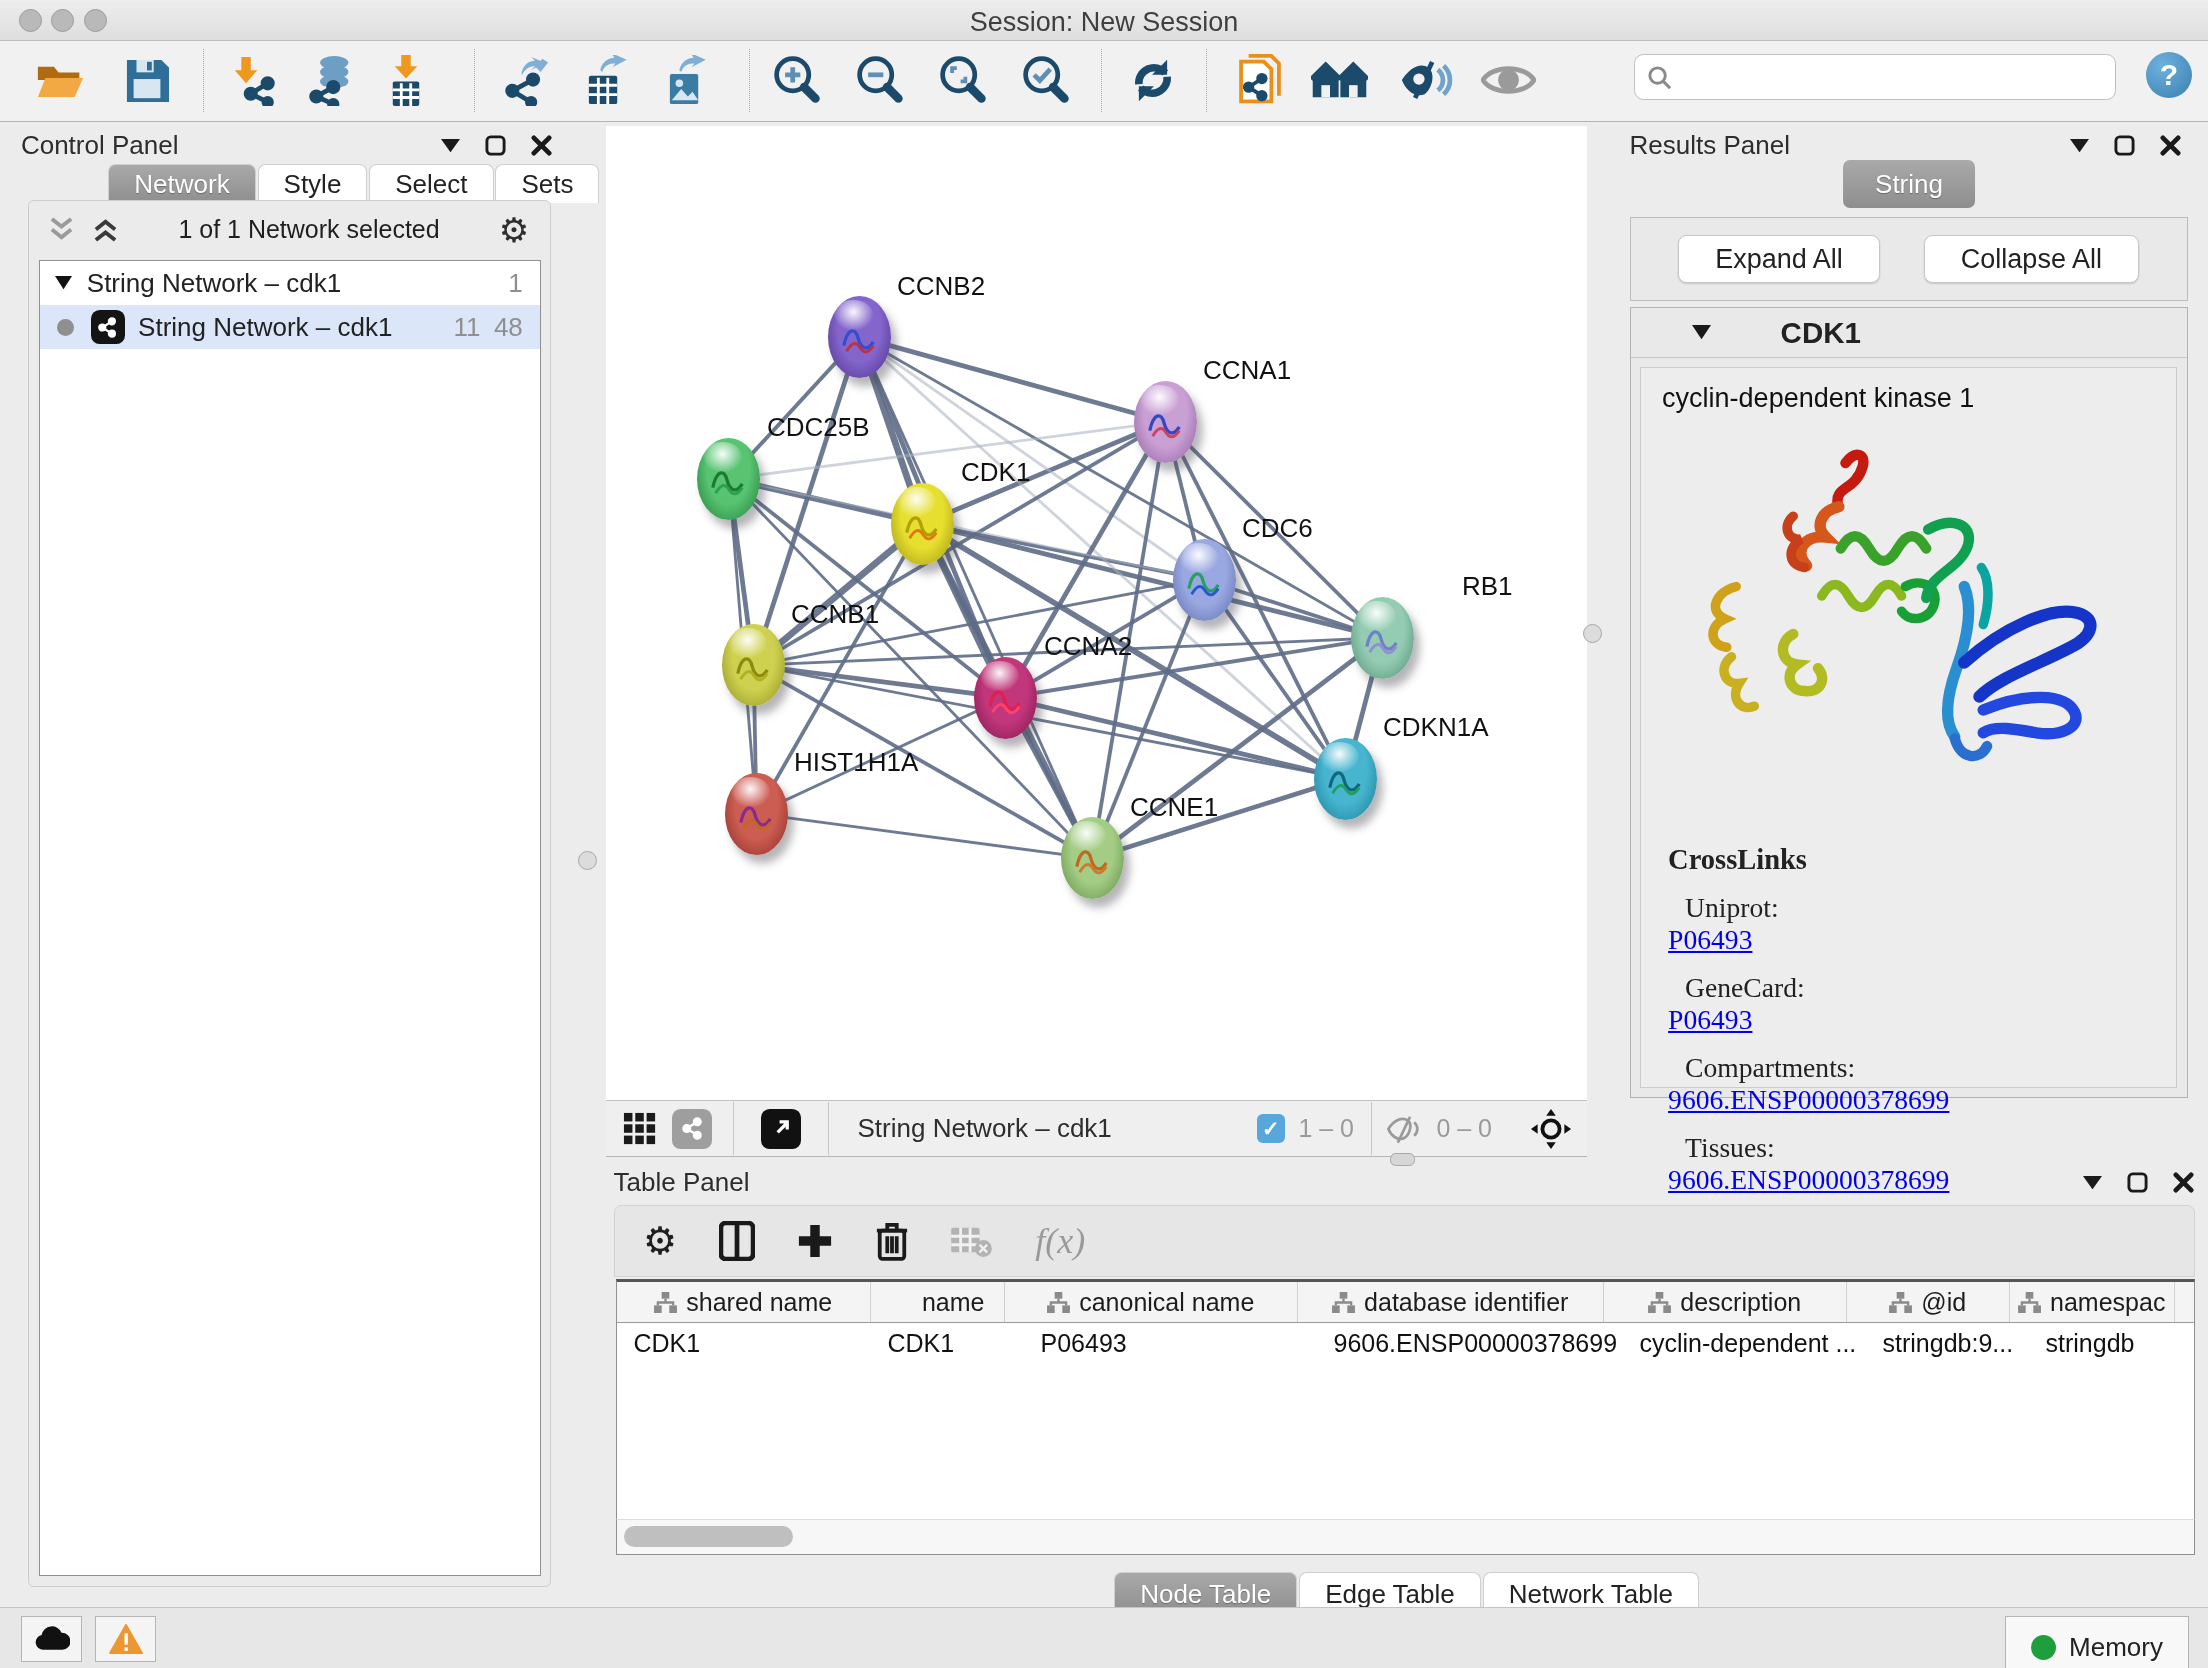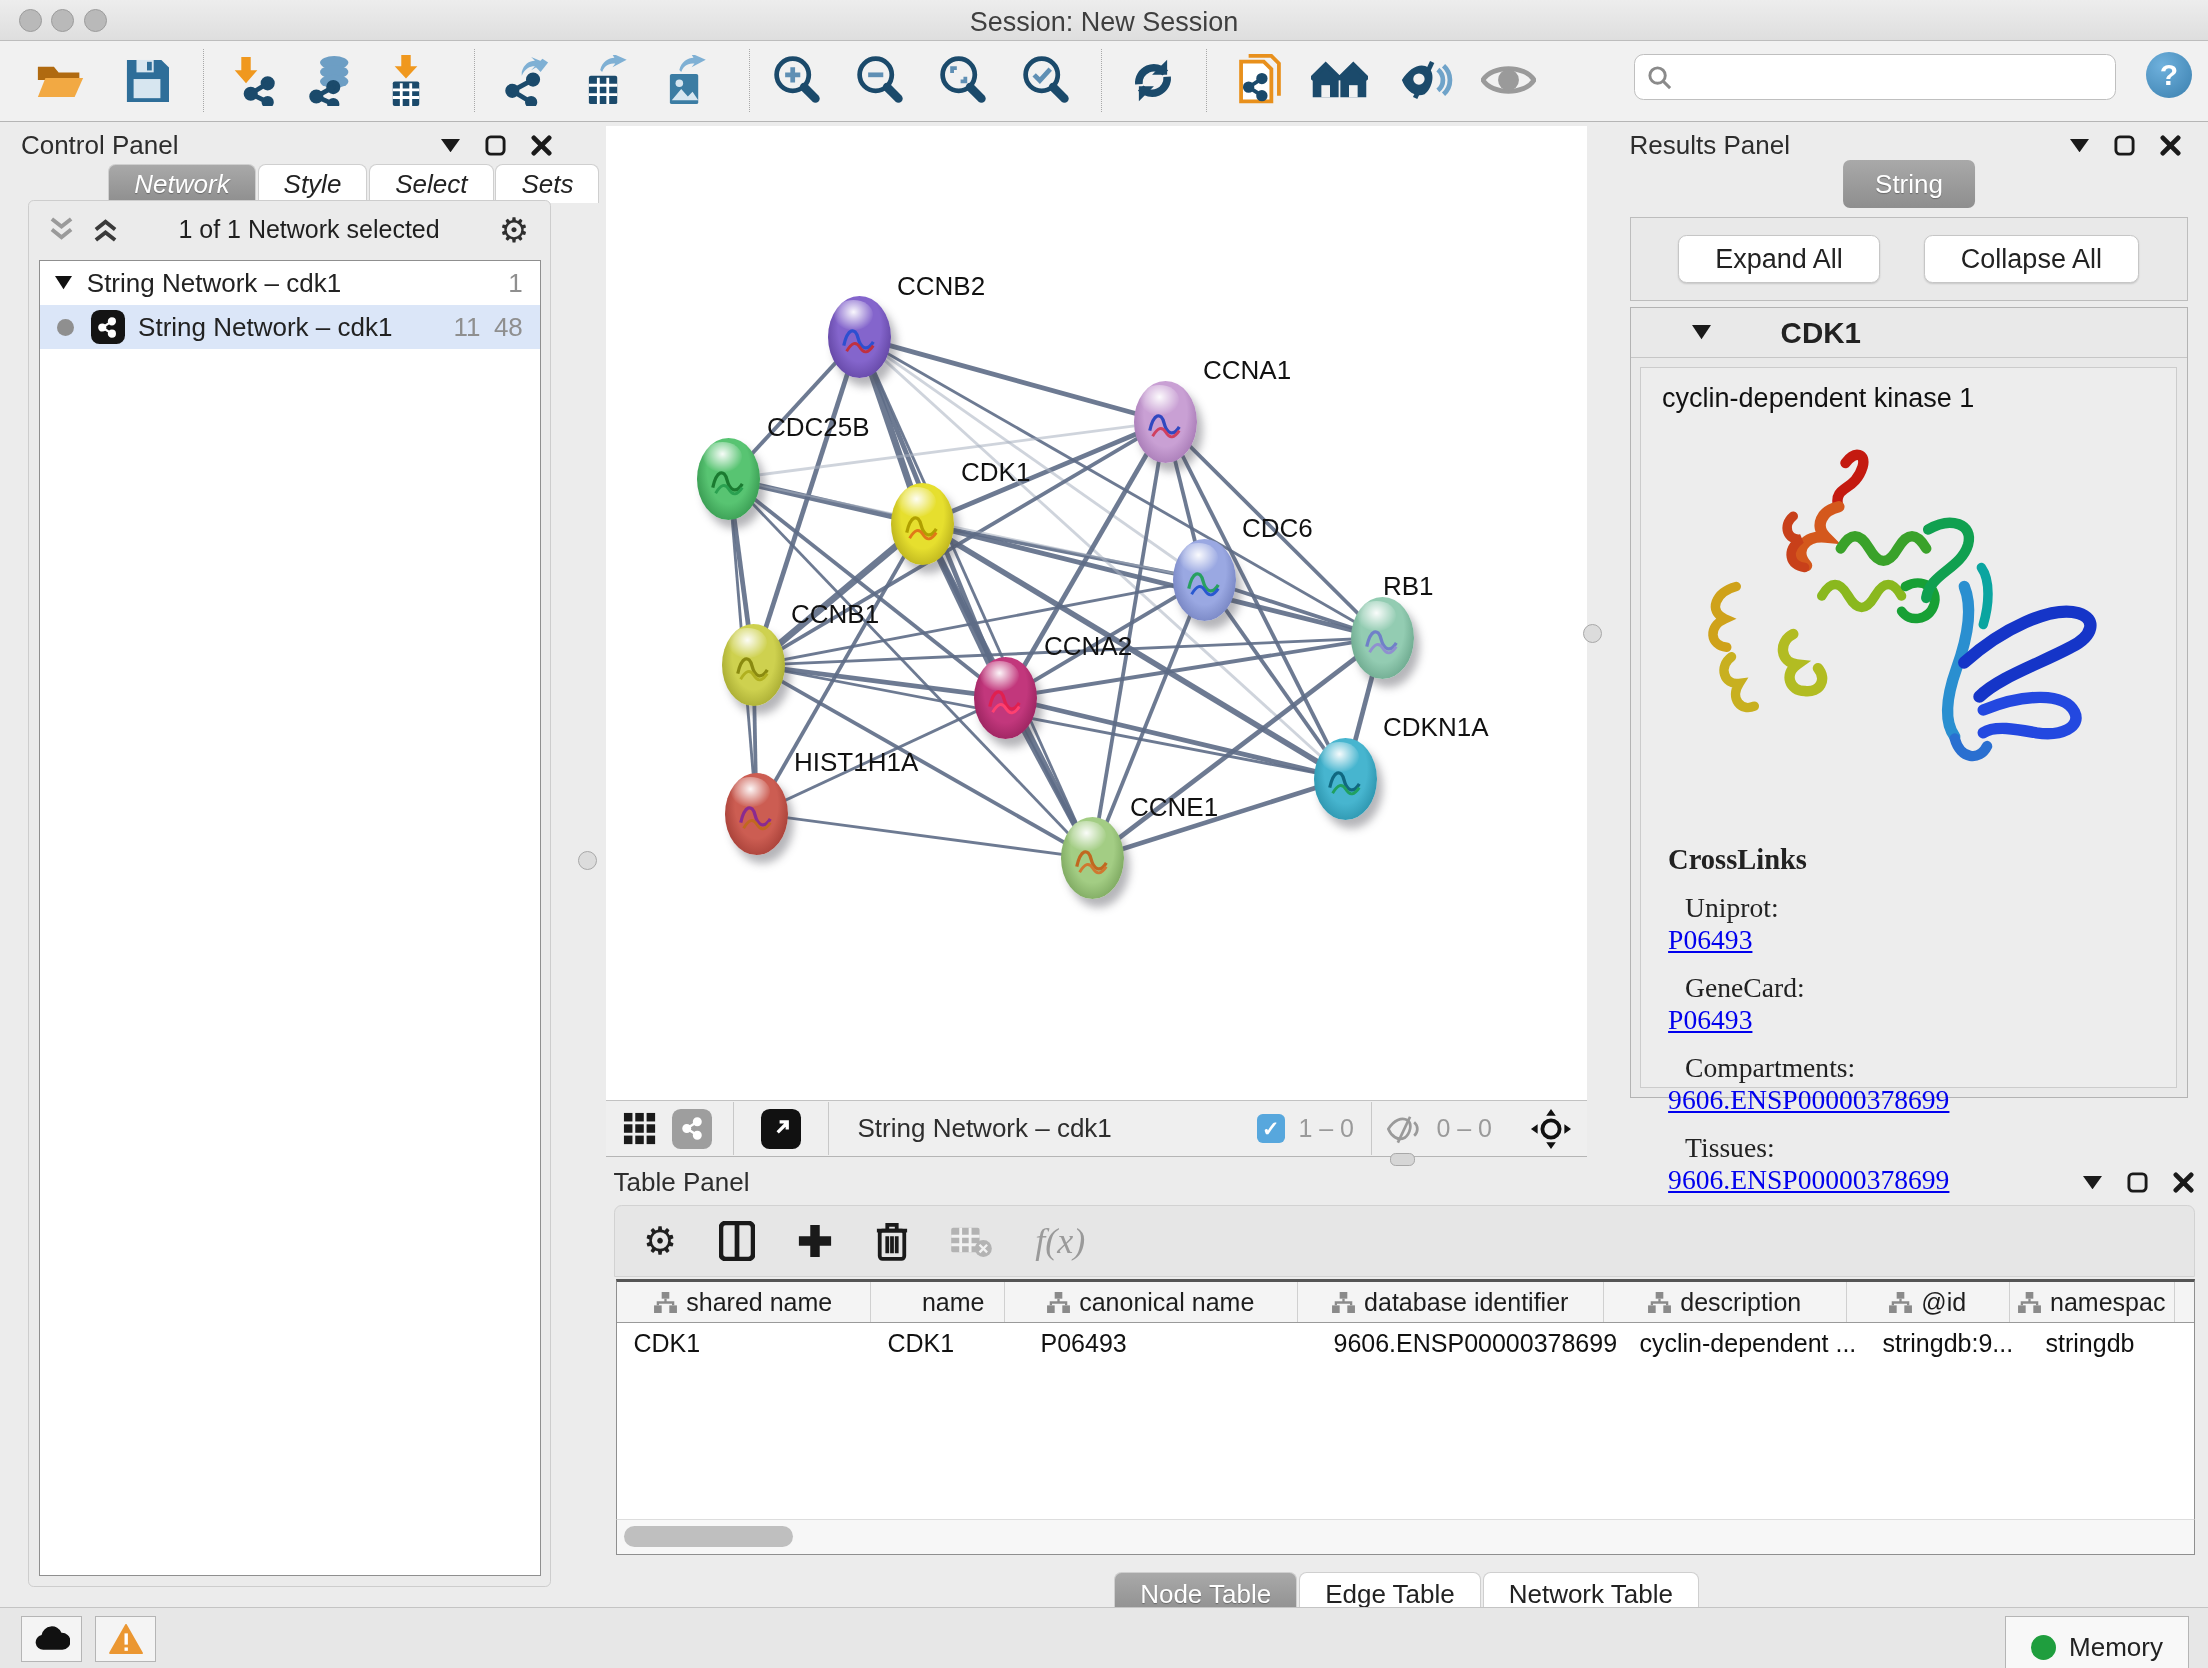--- a/index.html
+++ b/index.html
@@ -22,21 +22,21 @@
   #search-box .mag{margin-left:11.4px;}
   #help-btn{left:2146px;top:11.4px;width:46px;height:46px;border-radius:50%;
     background:radial-gradient(circle at 35% 30%,#6fb1dd,#3a7fae);color:#fff;font-weight:bold;font-size:30px;
     display:flex;align-items:center;justify-content:center;}
   
   .panel-title{font-size:26px;color:#2d2d2d;}
   .pt-ctrl{display:flex;gap:25px;align-items:center;}
   .glyph{font-family:"DejaVu Sans",sans-serif;}
   
   #control-panel{left:13.3px;top:126px;width:554px;height:1465px;}
-  .cp-tabs{position:absolute;top:38px;left:95px;display:flex;font-style:italic;}
+  .cp-tabs{position:absolute;top:38px;left:95px;display:flex;}
   .tab{height:38px;padding:0 25px;display:flex;align-items:center;justify-content:center;
     font-size:26px;background:#fff;border:1px solid #cfcfcf;border-bottom:none;border-radius:7.6px 7.6px 0 0;margin-right:1.9px;}
   .tab.sel{background:linear-gradient(#a9a9a9,#8e8e8e);color:#fff;text-shadow:0 1px 1px rgba(0,0,0,.3);}
   .cp-box{position:absolute;left:15px;top:74px;width:521px;height:1385px;background:#ebebeb;border:1px solid #cdcdcd;border-radius:5.7px;}
   .cp-toolrow{position:absolute;left:0;top:7.6px;width:100%;height:42px;display:flex;align-items:center;}
   .cp-status{flex:1;text-align:center;font-size:25px;color:#1f1f1f;}
   .cp-list{position:absolute;left:9.5px;top:59px;width:500px;height:1314px;background:#fff;border:1.9px solid #8f8f8f;}
   .tree-row{height:44px;display:flex;align-items:center;font-size:26px;}
   .tree-row .cnt{color:#8f8f8f;margin-left:auto;margin-right:17px;}
   .tree-row.sel{background:#dbe6f8;}
@@ -422,21 +422,21 @@
         </svg>
       </div>
       <div class="nlabel" style="left: 636px; top: 387px;">CDC6</div>
       <div class="node" style="left: 745px; top: 471px; background: radial-gradient(at 50% 38%, rgb(147, 204, 178) 48%, rgb(79, 141, 114) 100%);">
         <div class="gloss"></div>
     <svg width="40" height="42" viewBox="0 0 42 44" style="position:absolute;left:11.4px;top:21px">
       <path d="M5 30C9 12 17 10 20 22s10 14 16 4" fill="none" stroke="#7080c8" stroke-width="3.4"></path>
       <path d="M8 36q8-14 14-4t14-2" fill="none" stroke="#9090d0" stroke-width="3"></path>
         </svg>
       </div>
-      <div class="nlabel" style="left: 777px; top: 445px; text-align: right;">RB1</div>
+      <div class="nlabel" style="left: 856px; top: 445px; text-align: right;">RB1</div>
       <div class="node" style="left: 116px; top: 498px; background: radial-gradient(at 50% 38%, rgb(206, 209, 79) 48%, rgb(138, 141, 28) 100%);">
         <div class="gloss"></div>
     <svg width="40" height="42" viewBox="0 0 42 44" style="position:absolute;left:11.4px;top:21px">
       <path d="M5 30C9 12 17 10 20 22s10 14 16 4" fill="none" stroke="#8a8a10" stroke-width="3.4"></path>
       <path d="M8 36q8-14 14-4t14-2" fill="none" stroke="#b0b020" stroke-width="3"></path>
         </svg>
       </div>
       <div class="nlabel" style="left: 185px; top: 473px;">CCNB1</div>
       <div class="node" style="left: 368px; top: 531px; background: radial-gradient(at 50% 38%, rgb(194, 55, 124) 48%, rgb(122, 20, 72) 100%);">
         <div class="gloss"></div>

